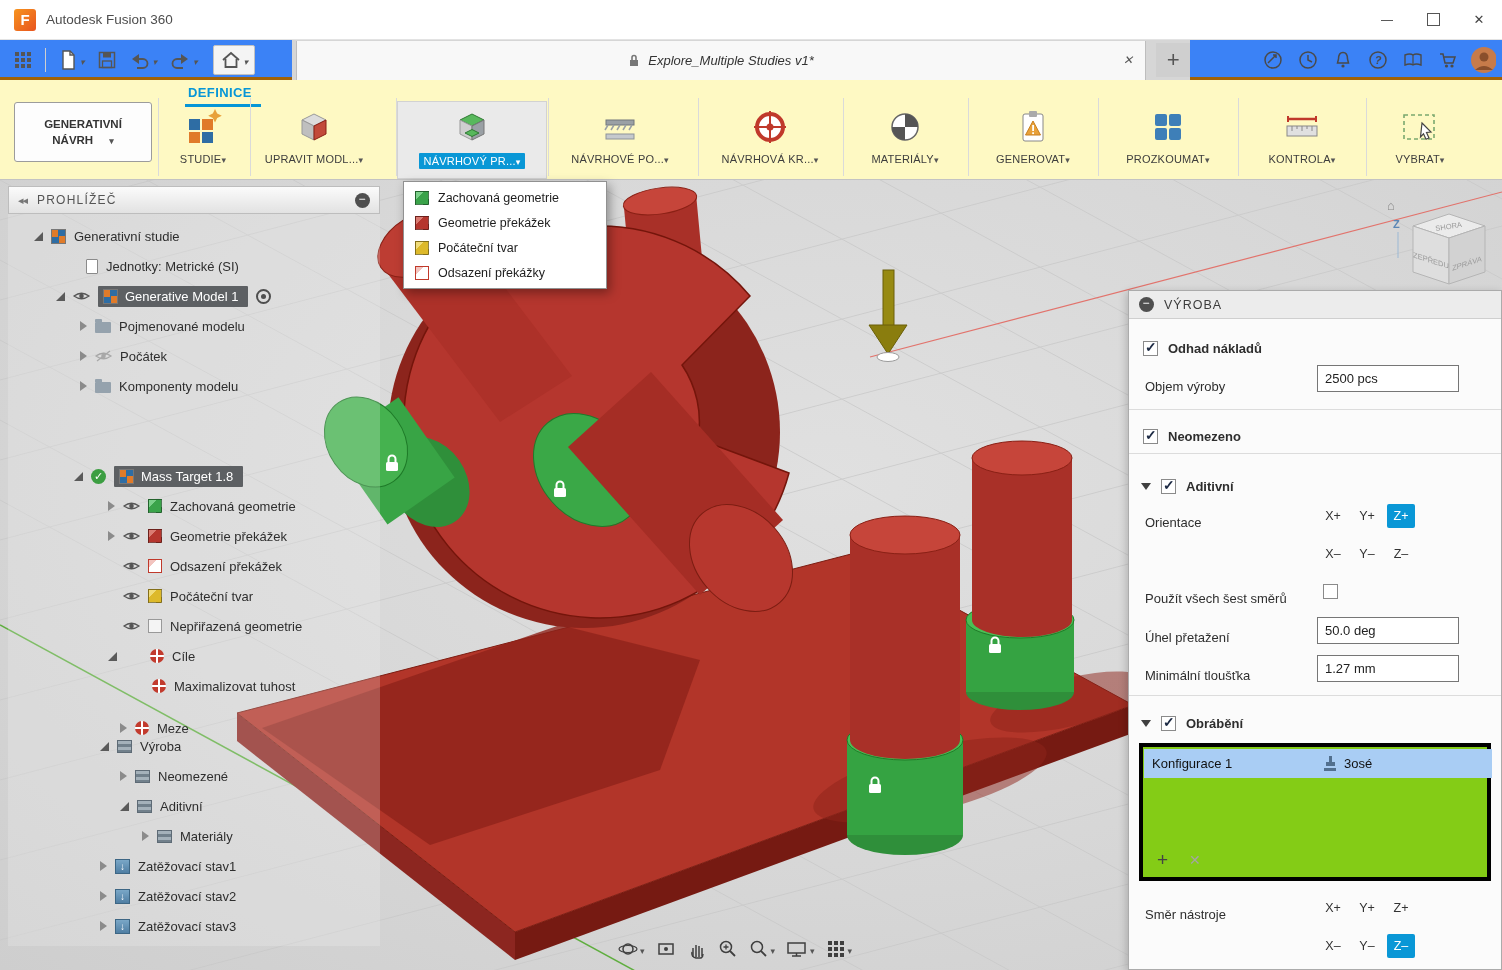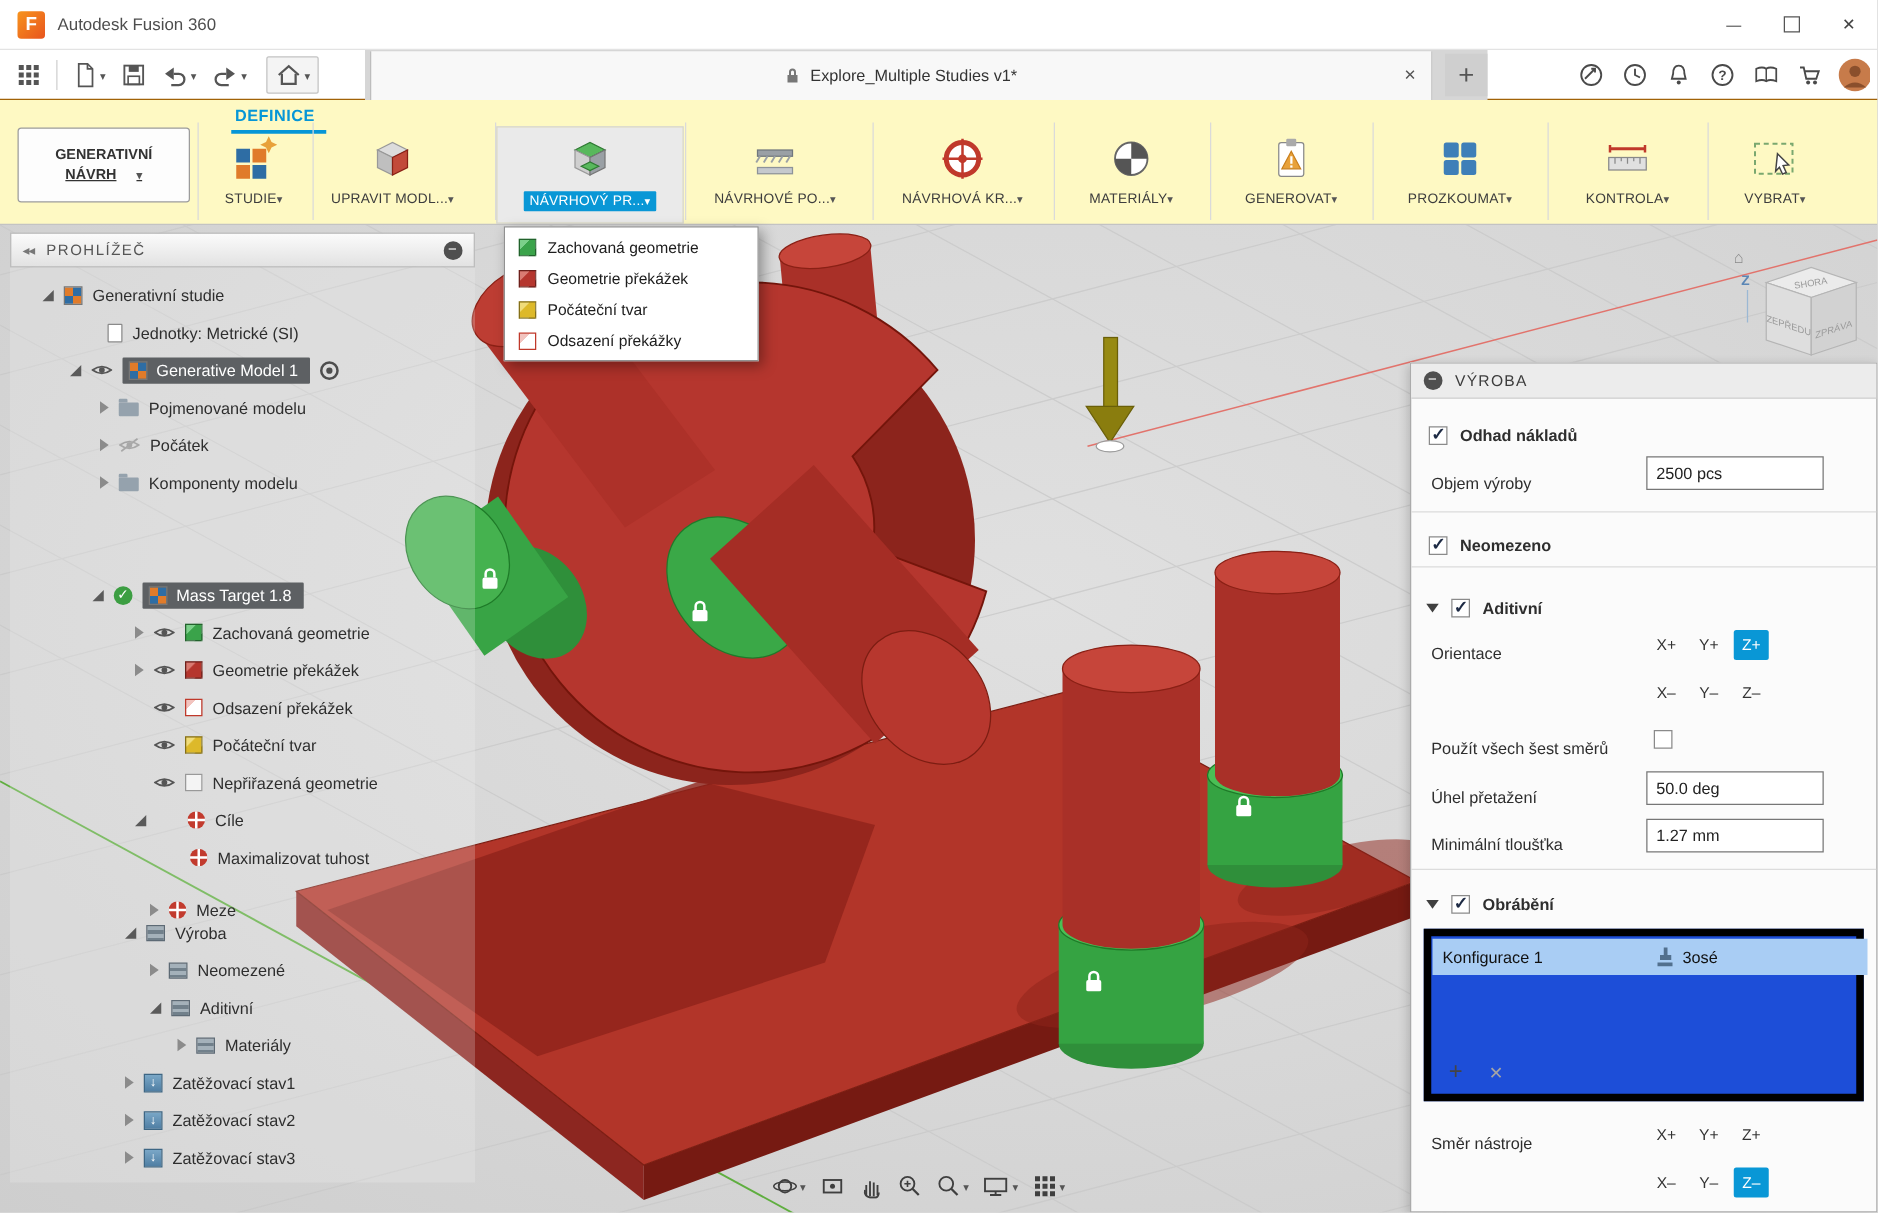--- a/index.html
+++ b/index.html
@@ -14,40 +14,40 @@
   
   .titlebar { position:absolute; left:0; top:0; width:1502px; height:40px; background:#ffffff; border-bottom:1px solid #e3e3e3; display:flex; align-items:center; z-index:40; }
   .logo { width:22px; height:22px; margin-left:14px; border-radius:3px; background:linear-gradient(135deg,#f7941e,#e8541e); color:#fff; font-weight:bold; font-size:15px; display:flex; align-items:center; justify-content:center; }
   .apptitle { margin-left:10px; font-size:13.5px; color:#4d4d4d; }
   .winbtns { margin-left:auto; display:flex; }
   .winbtn { width:46px; height:40px; display:flex; align-items:center; justify-content:center; color:#444; font-size:13px; }
   .win-min::after { content:"—"; font-size:12px; }
   .win-max::after { content:""; display:block; width:11px; height:11px; border:1px solid #555; }
   .win-close::after { content:"✕"; font-size:13px; }
   
-  .toolbar { position:absolute; left:0; top:40px; width:1502px; height:40px; background:#ffffff; border-bottom:1px solid #a16207; z-index:39; }
+  .toolbar { position:absolute; left:0; top:40px; width:1502px; height:40px; background:#3b82f6; border-bottom:3px solid #a16207; z-index:39;font-style:italic; }
   .qat { position:absolute; left:0; top:0; height:40px; display:flex; align-items:center; padding-left:8px; gap:2px; }
   .qbtn { height:40px; display:flex; align-items:center; justify-content:center; padding:0 5px; gap:2px; }
   .tsep { width:1px; height:24px; background:#cfcfcf; margin:0 5px; }
   .caret::after { content:"▾"; font-size:9px; color:#555; }
   .homebox { border:1px solid #c2c2c2; background:#f4f4f4; border-radius:2px; height:30px; margin-left:8px; padding:0 6px; }
   .tabzone { position:absolute; left:292px; top:0; width:898px; height:40px; background:#d6d6d6; }
   .doctab { position:absolute; left:4px; top:1px; width:850px; height:39px; background:#f8f8f8; border-left:1px solid #bdbdbd; border-right:1px solid #bdbdbd; display:flex; align-items:center; justify-content:center; gap:8px; font-size:13px; color:#333; }
   .tabclose { position:absolute; right:12px; top:12px; font-size:12px; color:#555; }
   .tabclose::after { content:"✕"; }
   .newtab { position:absolute; left:864px; top:3px; width:34px; height:34px; background:#cfcfcf; display:flex; align-items:center; justify-content:center; font-size:22px; color:#555; }
   .newtab::after { content:"+"; }
   .ticons { position:absolute; right:6px; top:0; height:40px; display:flex; align-items:center; gap:9px; }
   .ticon { width:26px; height:26px; display:flex; align-items:center; justify-content:center; }
   
   .ribbon { position:absolute; left:0; top:80px; width:1502px; height:100px; background:#fef9c3; border-bottom:1px solid #c3c3c3; z-index:30; }
   .ribbontab-label { position:absolute; left:188px; top:5px; font-size:13px; font-weight:bold; color:#0696d7; letter-spacing:.4px; }
   .ribbontab-underline { position:absolute; left:185px; top:24px; width:76px; height:3px; background:#0696d7; }
   .wsbox { position:absolute; left:14px; top:22px; width:138px; height:60px; background:#fdfdfd; border:1px solid #9c9c9c; border-radius:3px; display:flex; flex-direction:column; align-items:center; justify-content:center; font-size:11.5px; font-weight:bold; color:#333; line-height:1.4; }
-  .wsline { display:flex; align-items:flex-start; gap:16px;text-decoration:underline; }
+  .wsline { display:flex; align-items:flex-start; gap:16px; }
   .rgroup { position:absolute; top:22px; height:76px; display:flex; flex-direction:column; align-items:center; }
   .rgroup.active { background:#eaeaea; outline:1px solid #d2d2d2; }
   .ricon { height:50px; display:flex; align-items:center; justify-content:center; }
   .rlabel { margin-top:1px; display:flex; align-items:center; font-size:11px; font-weight:normal; color:#3d3d3d; letter-spacing:.2px; white-space:nowrap; }
   .rlabel.active { background:#0997d6; color:#fff; padding:2px 5px; border-radius:1px; }
   .rlabel.active .caret::after { color:#fff; }
   .vsep { position:absolute; top:18px; height:78px; width:1px; background:#dadada; }
   
   .menu { position:absolute; left:403px; top:181px; width:204px; background:#fff; border:1px solid #919191; box-shadow:3px 4px 10px rgba(0,0,0,.35); z-index:60; padding:3px 0; }
   .mitem { height:25px; display:flex; align-items:center; gap:9px; padding:0 11px; font-size:12.5px; color:#1d1d1d; }
@@ -97,21 +97,21 @@
   .phead { height:28px; background:#ececec; border-bottom:1px solid #cfcfcf; display:flex; align-items:center; gap:10px; padding:0 10px; font-size:12.5px; color:#3c3c3c; letter-spacing:1px; }
   .prow { position:absolute; display:flex; align-items:center; gap:10px; height:24px; }
   .bold { font-weight:bold; }
   .pdiv { position:absolute; left:0; width:372px; height:1px; background:#dcdcdc; }
   .cb { width:15px; height:15px; background:#fff; border:1px solid #8a8a8a; position:relative; flex:none; }
   .cb.on::after { content:"✓"; position:absolute; left:1px; top:-3px; font-size:14px; font-weight:bold; color:#1d2a44; }
   .dtri { width:0; height:0; border-top:7px solid #3f3f3f; border-left:5px solid transparent; border-right:5px solid transparent; flex:none; }
   .pinput { position:absolute; width:142px; height:27px; border:1px solid #767676; background:#fff; font-size:13px; font-family:inherit; padding:0 7px; color:#222; }
   .dirbtn { position:absolute; width:28px; height:24px; display:flex; align-items:center; justify-content:center; font-size:12.5px; color:#333; border-radius:2px; }
   .dirbtn.sel { background:#0997d6; color:#fff; }
-  .listbox { position:absolute; left:10px; top:452px; width:352px; height:138px; border:6px solid #000000; background:#1d4ed8; }
+  .listbox { position:absolute; left:10px; top:452px; width:352px; height:138px; border:4px solid #000000; background:#84cc16; }
   .lbrow { position:absolute; left:1px; top:2px; width:348px; height:29px; background:#a9cdf4; display:flex; align-items:center; padding:0 8px; font-size:13px; color:#111; }
   .lbplus { position:absolute; left:14px; bottom:6px; font-size:19px; color:#444; }
   .lbplus::after { content:"+"; }
   .lbcross { position:absolute; left:46px; bottom:9px; font-size:14px; color:#a5a5a5; }
   .lbcross::after { content:"✕"; }
 </style>
 </head>
 <body>
 
 <svg class="scene" width="1502" height="890" viewBox="0 0 1502 890">

